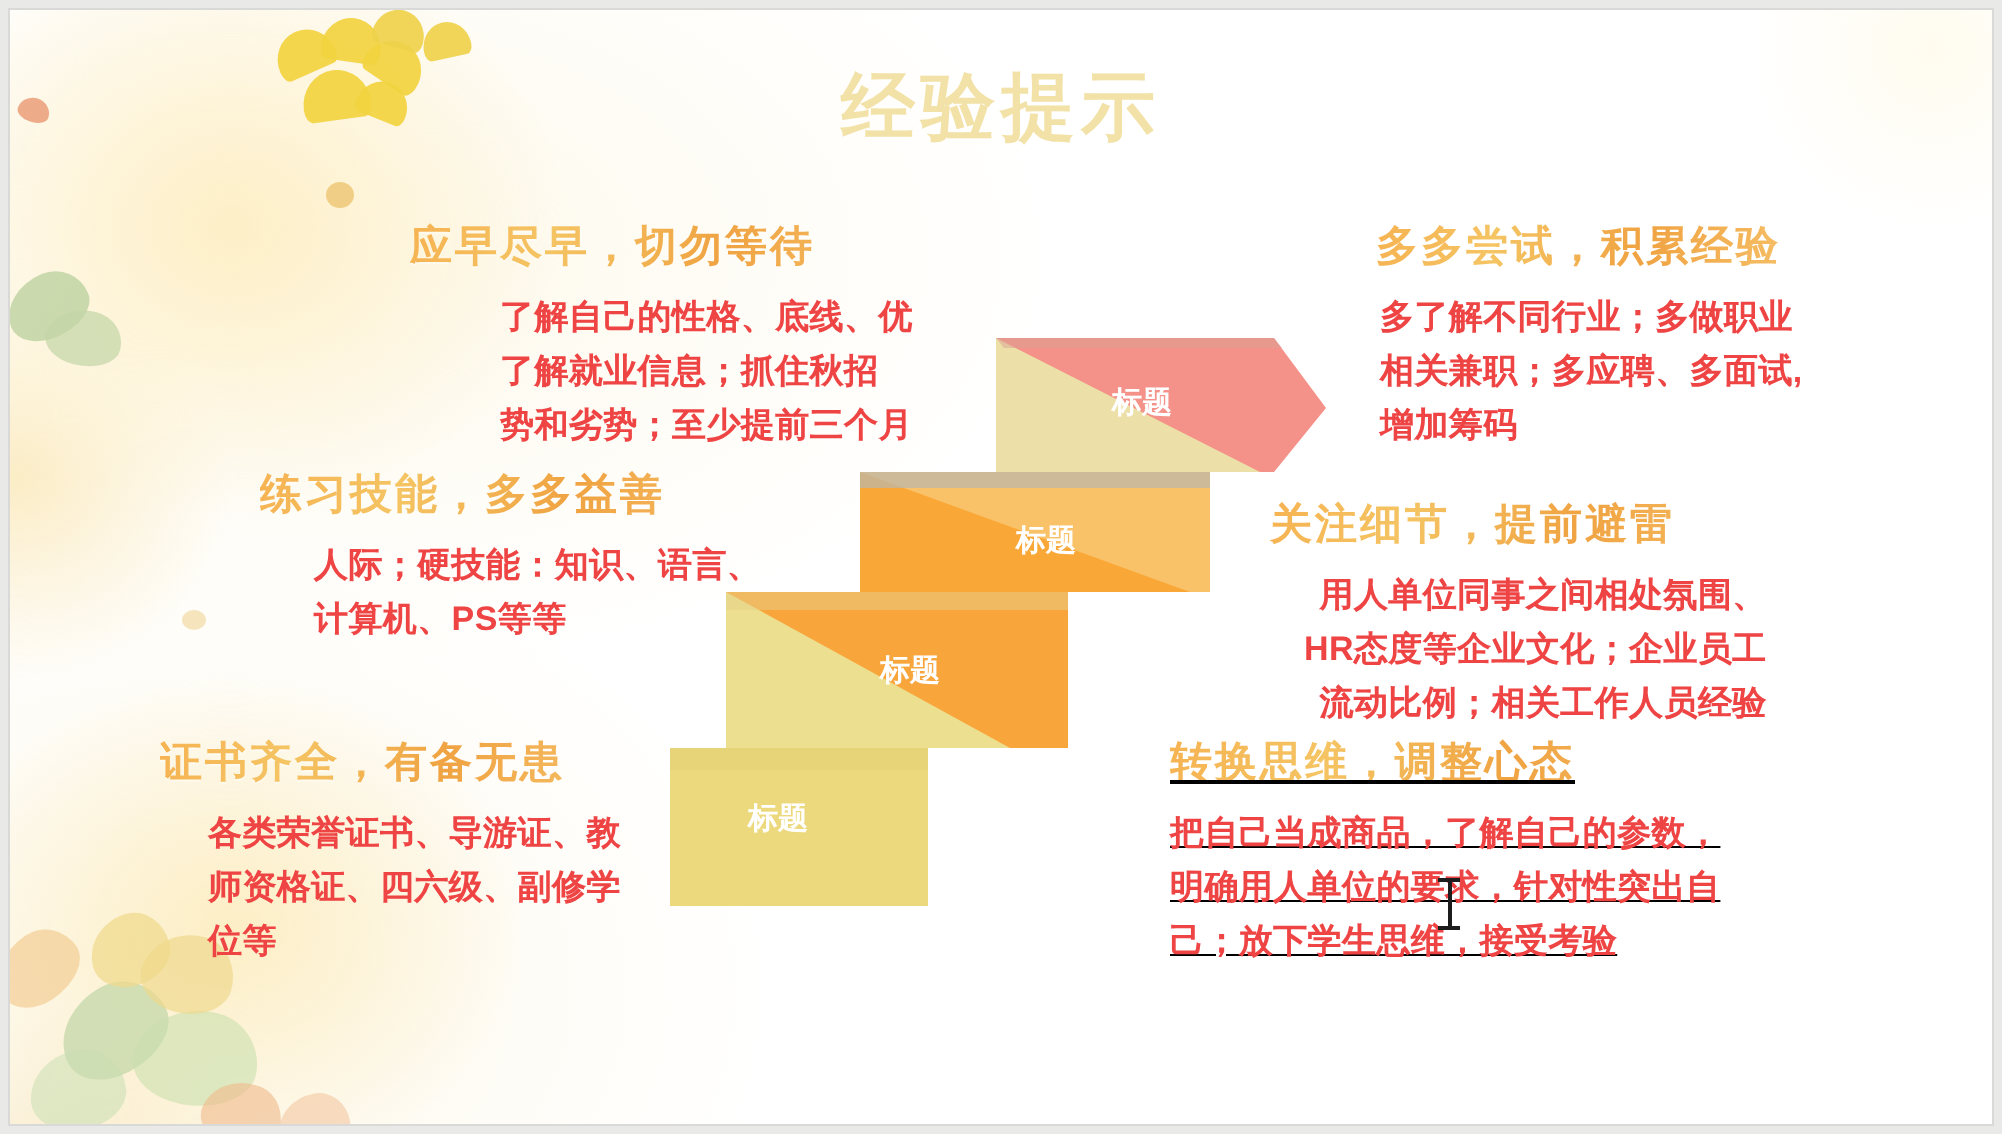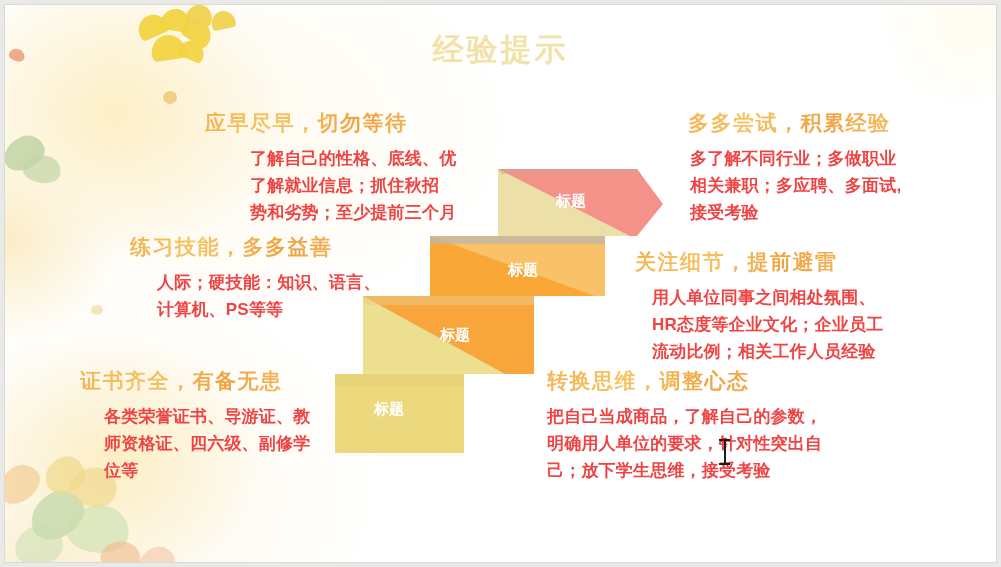--- a/index.html
+++ b/index.html
@@ -48,21 +48,21 @@
     display:block;position:absolute;width:30px;height:22px;
     background:#f2d23f;border-radius:50% 50% 12% 12% / 72% 72% 28% 28%;
     opacity:.92;
   }
   .gk2 span{background:#efd14b;}
   .petal{position:absolute;border-radius:50% 50% 45% 45% / 62% 62% 38% 38%;}
 
   
   #title{
     position:absolute;left:0;right:0;top:24px;text-align:center;
-    font-size:31px;font-weight:700;letter-spacing:3px;
+    font-size:37px;font-weight:700;letter-spacing:3px;
     color:#f3e2a8;
     text-shadow:0 1px 0 rgba(255,255,255,.6);
   }
 
   
   #stairs{position:absolute;left:0;top:0;width:993px;height:559px;}
 
   
   .block{position:absolute;}
   .head{
@@ -78,24 +78,24 @@
   }
   .body .ln{display:block;white-space:nowrap;}
 
   .b-tl{left:200px;top:104px;}
   .b-tl .body{margin-left:45px;}
   .b-tr{left:683px;top:104px;}
   .b-tr .body{margin-left:2px;}
   .b-ml{left:125px;top:228px;}
   .b-ml .body{margin-left:27px;}
   .b-mr{left:630px;top:228px;margin-top:15px;}
-  .b-mr .body{margin-left:17px;}
+  .b-mr .body{margin-left:17px;text-align:right;}
   .b-bl{left:75px;top:362px;}
   .b-bl .body{margin-left:24px;}
-  .b-br{left:542px;top:362px;}
+  .b-br{left:580px;top:362px;text-decoration:underline;}
   .b-br .body{margin-left:0px;}
 
   
   #caret{position:absolute;left:714px;top:434px;width:11px;height:26px;}
   #caret i{position:absolute;background:#1d1d1d;display:block;}
   #caret .v{left:5px;top:2px;width:2px;height:22px;}
   #caret .t{left:0;top:0;width:11px;height:2px;}
   #caret .b{left:0;bottom:0;width:11px;height:2px;}
 </style>
 </head>
@@ -177,21 +177,21 @@
       <span class="ln">了解就业信息；抓住秋招</span>
       <span class="ln">势和劣势；至少提前三个月</span>
     </div>
   </div>
 
   <div class="block b-tr">
     <div class="head">多多尝试，积累经验</div>
     <div class="body">
       <span class="ln">多了解不同行业；多做职业</span>
       <span class="ln">相关兼职；多应聘、多面试,</span>
-      <span class="ln">接受考验</span>
+      <span class="ln">增加筹码</span>
     </div>
   </div>
 
   <div class="block b-ml">
     <div class="head">练习技能，多多益善</div>
     <div class="body">
       <span class="ln">人际；硬技能：知识、语言、</span>
       <span class="ln">计算机、PS等等</span>
     </div>
   </div>

